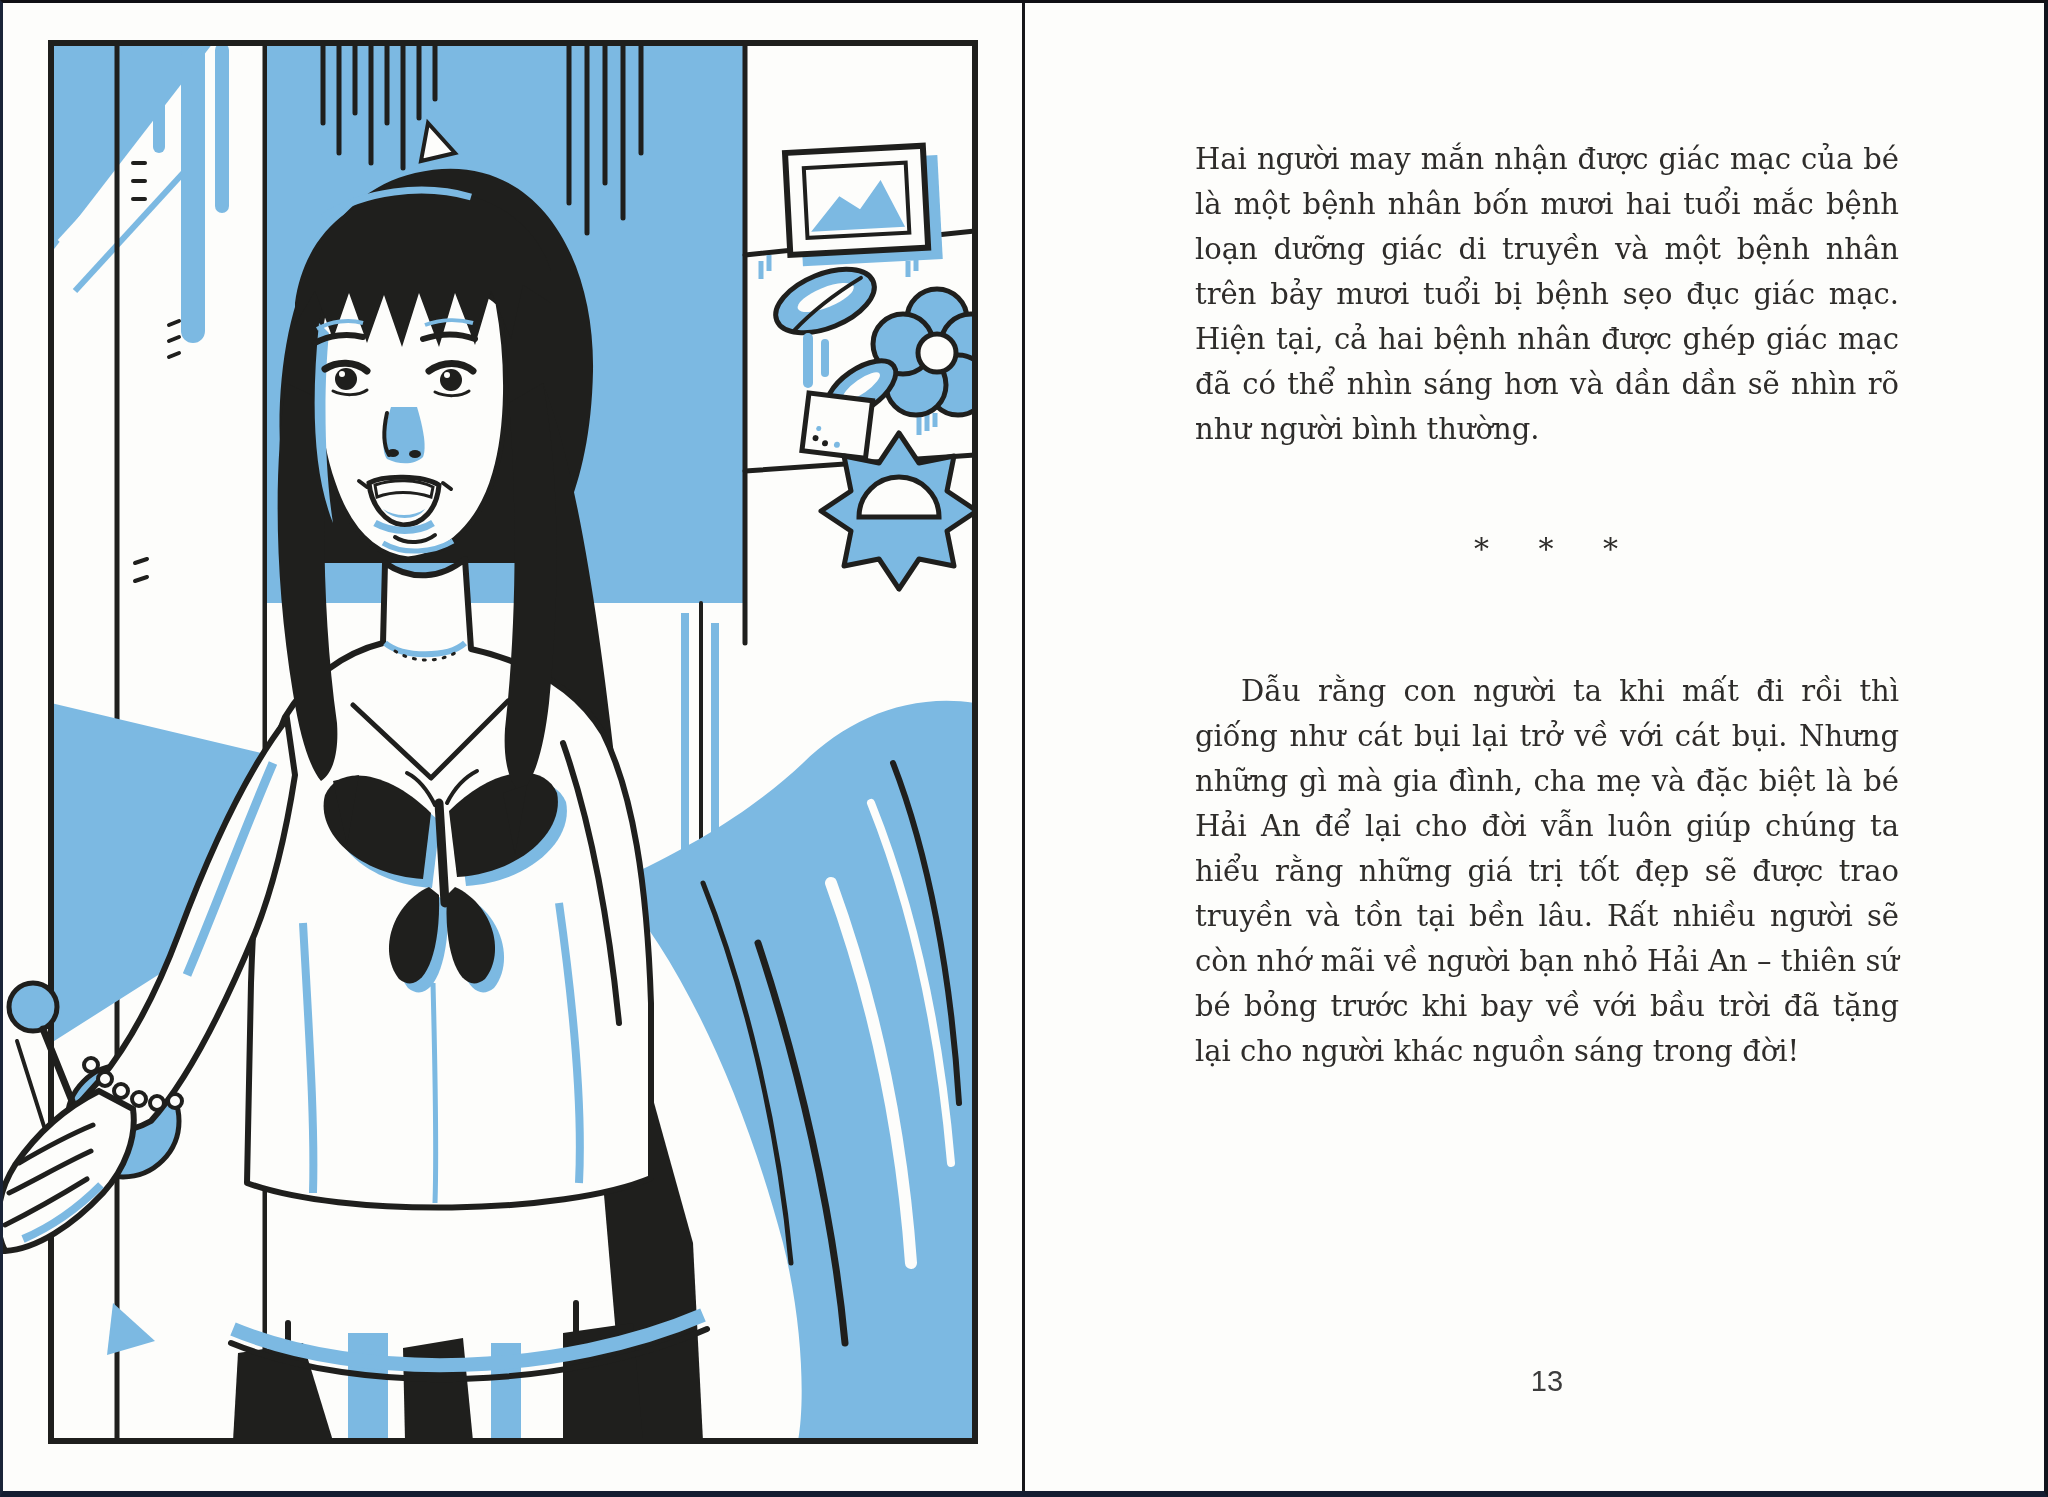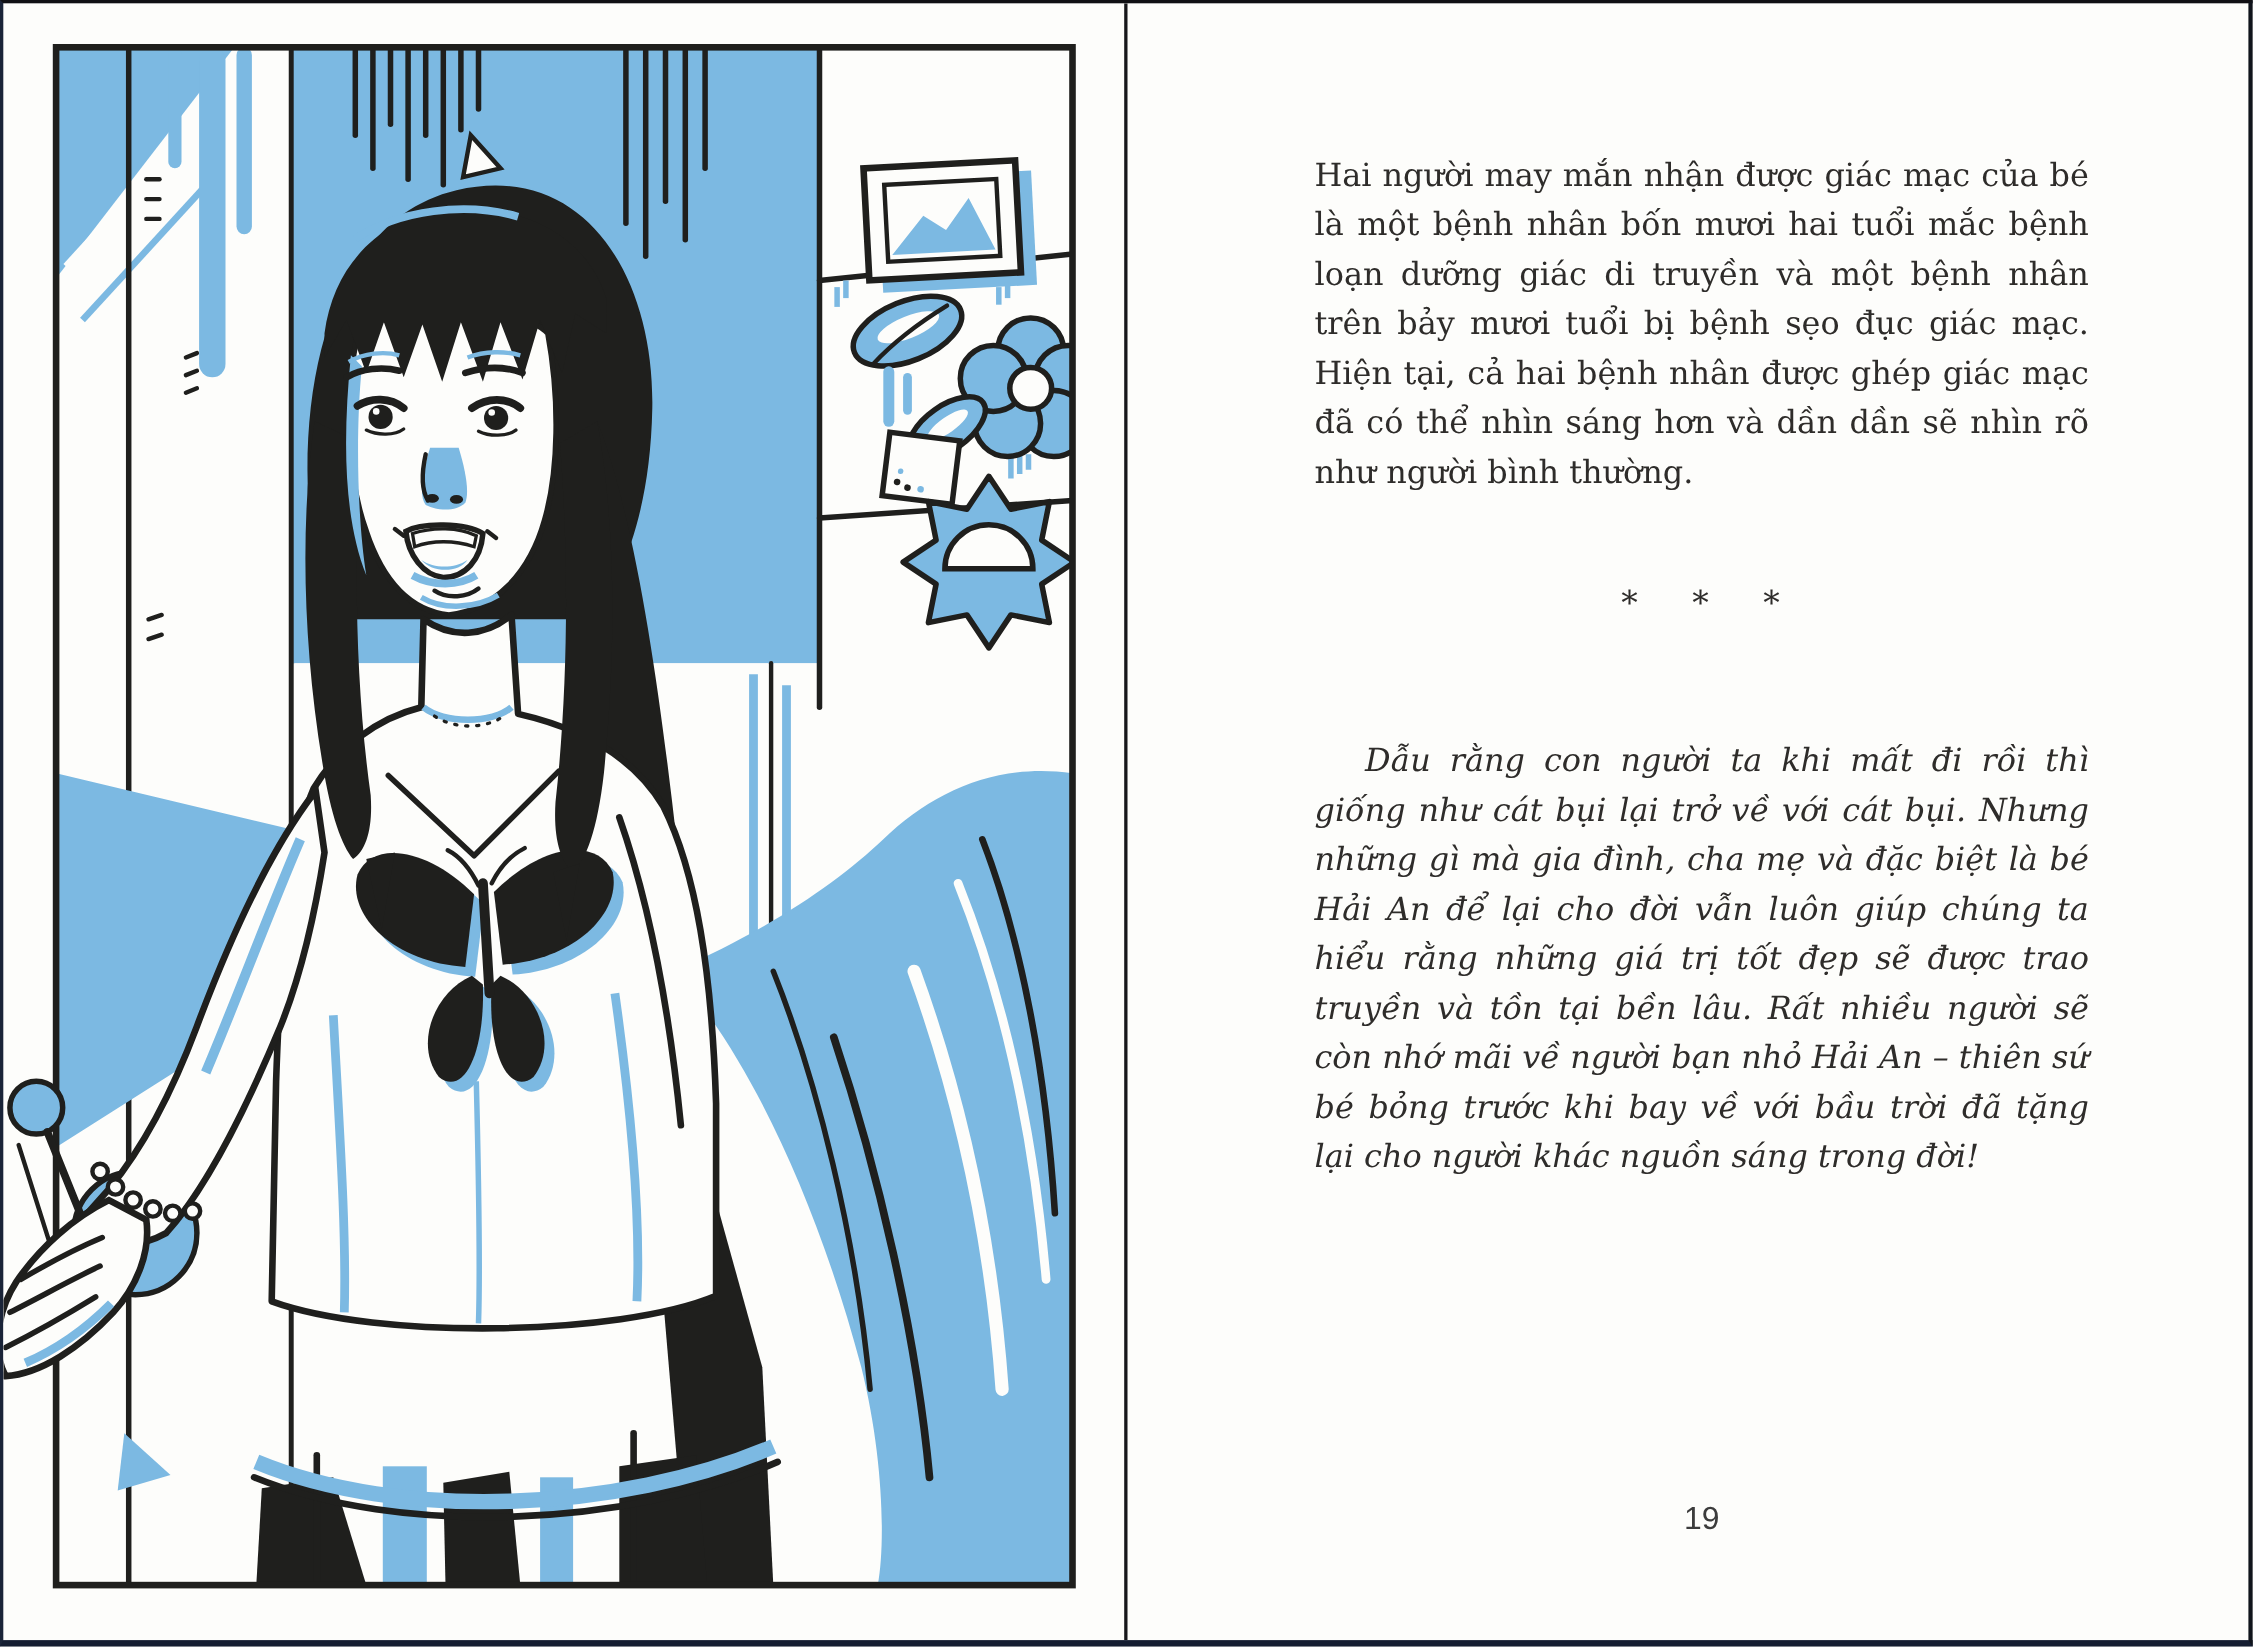--- a/index.html
+++ b/index.html
@@ -19,21 +19,21 @@
   .page-right{position:absolute; left:1022px; top:0; width:1019px; height:100%;}
   .text-col{
     position:absolute; left:154px; top:118px; width:736px;
     color:var(--text); font-size:29px; line-height:45px; text-align:justify;
   }
   .text-col p{margin:16px; padding:0;}
   .separator{
     text-align:center; font-size:30px; line-height:45px; word-spacing:1.2em;
     margin:74px 0 98px 0; color:var(--text); letter-spacing:2px;
   }
-  p.indent{text-indent:46px;font-style:italic;}
+  p.indent{text-indent:46px;}
   .page-number{
     position:absolute; left:154px; top:1362px; width:736px; text-align:center;
     font-family:"Liberation Sans","DejaVu Sans",sans-serif; font-size:29px; color:#3c3c3c;
   }
   .ink{stroke:var(--ink); fill:none; stroke-linecap:round; stroke-linejoin:round;}
 </style>
 </head>
 <body>
 
 <div class="stage">
@@ -303,16 +303,16 @@
   </div>
 
   <div class="divider"></div>
 
   <div class="page-right">
     <div class="text-col">
       <p>Hai người may mắn nhận được giác mạc của bé là một bệnh nhân bốn mươi hai tuổi mắc bệnh loạn dưỡng giác di truyền và một bệnh nhân trên bảy mươi tuổi bị bệnh sẹo đục giác mạc. Hiện tại, cả hai bệnh nhân được ghép giác mạc đã có thể nhìn sáng hơn và dần dần sẽ nhìn rõ như người bình thường.</p>
       <div class="separator">* * *</div>
       <p class="indent">Dẫu rằng con người ta khi mất đi rồi thì giống như cát bụi lại trở về với cát bụi. Nhưng những gì mà gia đình, cha mẹ và đặc biệt là bé Hải An để lại cho đời vẫn luôn giúp chúng ta hiểu rằng những giá trị tốt đẹp sẽ được trao truyền và tồn tại bền lâu. Rất nhiều người sẽ còn nhớ mãi về người bạn nhỏ Hải An – thiên sứ bé bỏng trước khi bay về với bầu trời đã tặng lại cho người khác nguồn sáng trong đời!</p>
     </div>
-    <div class="page-number">19</div>
+    <div class="page-number">13</div>
   </div>
 
 </div>
 
 </body></html>

